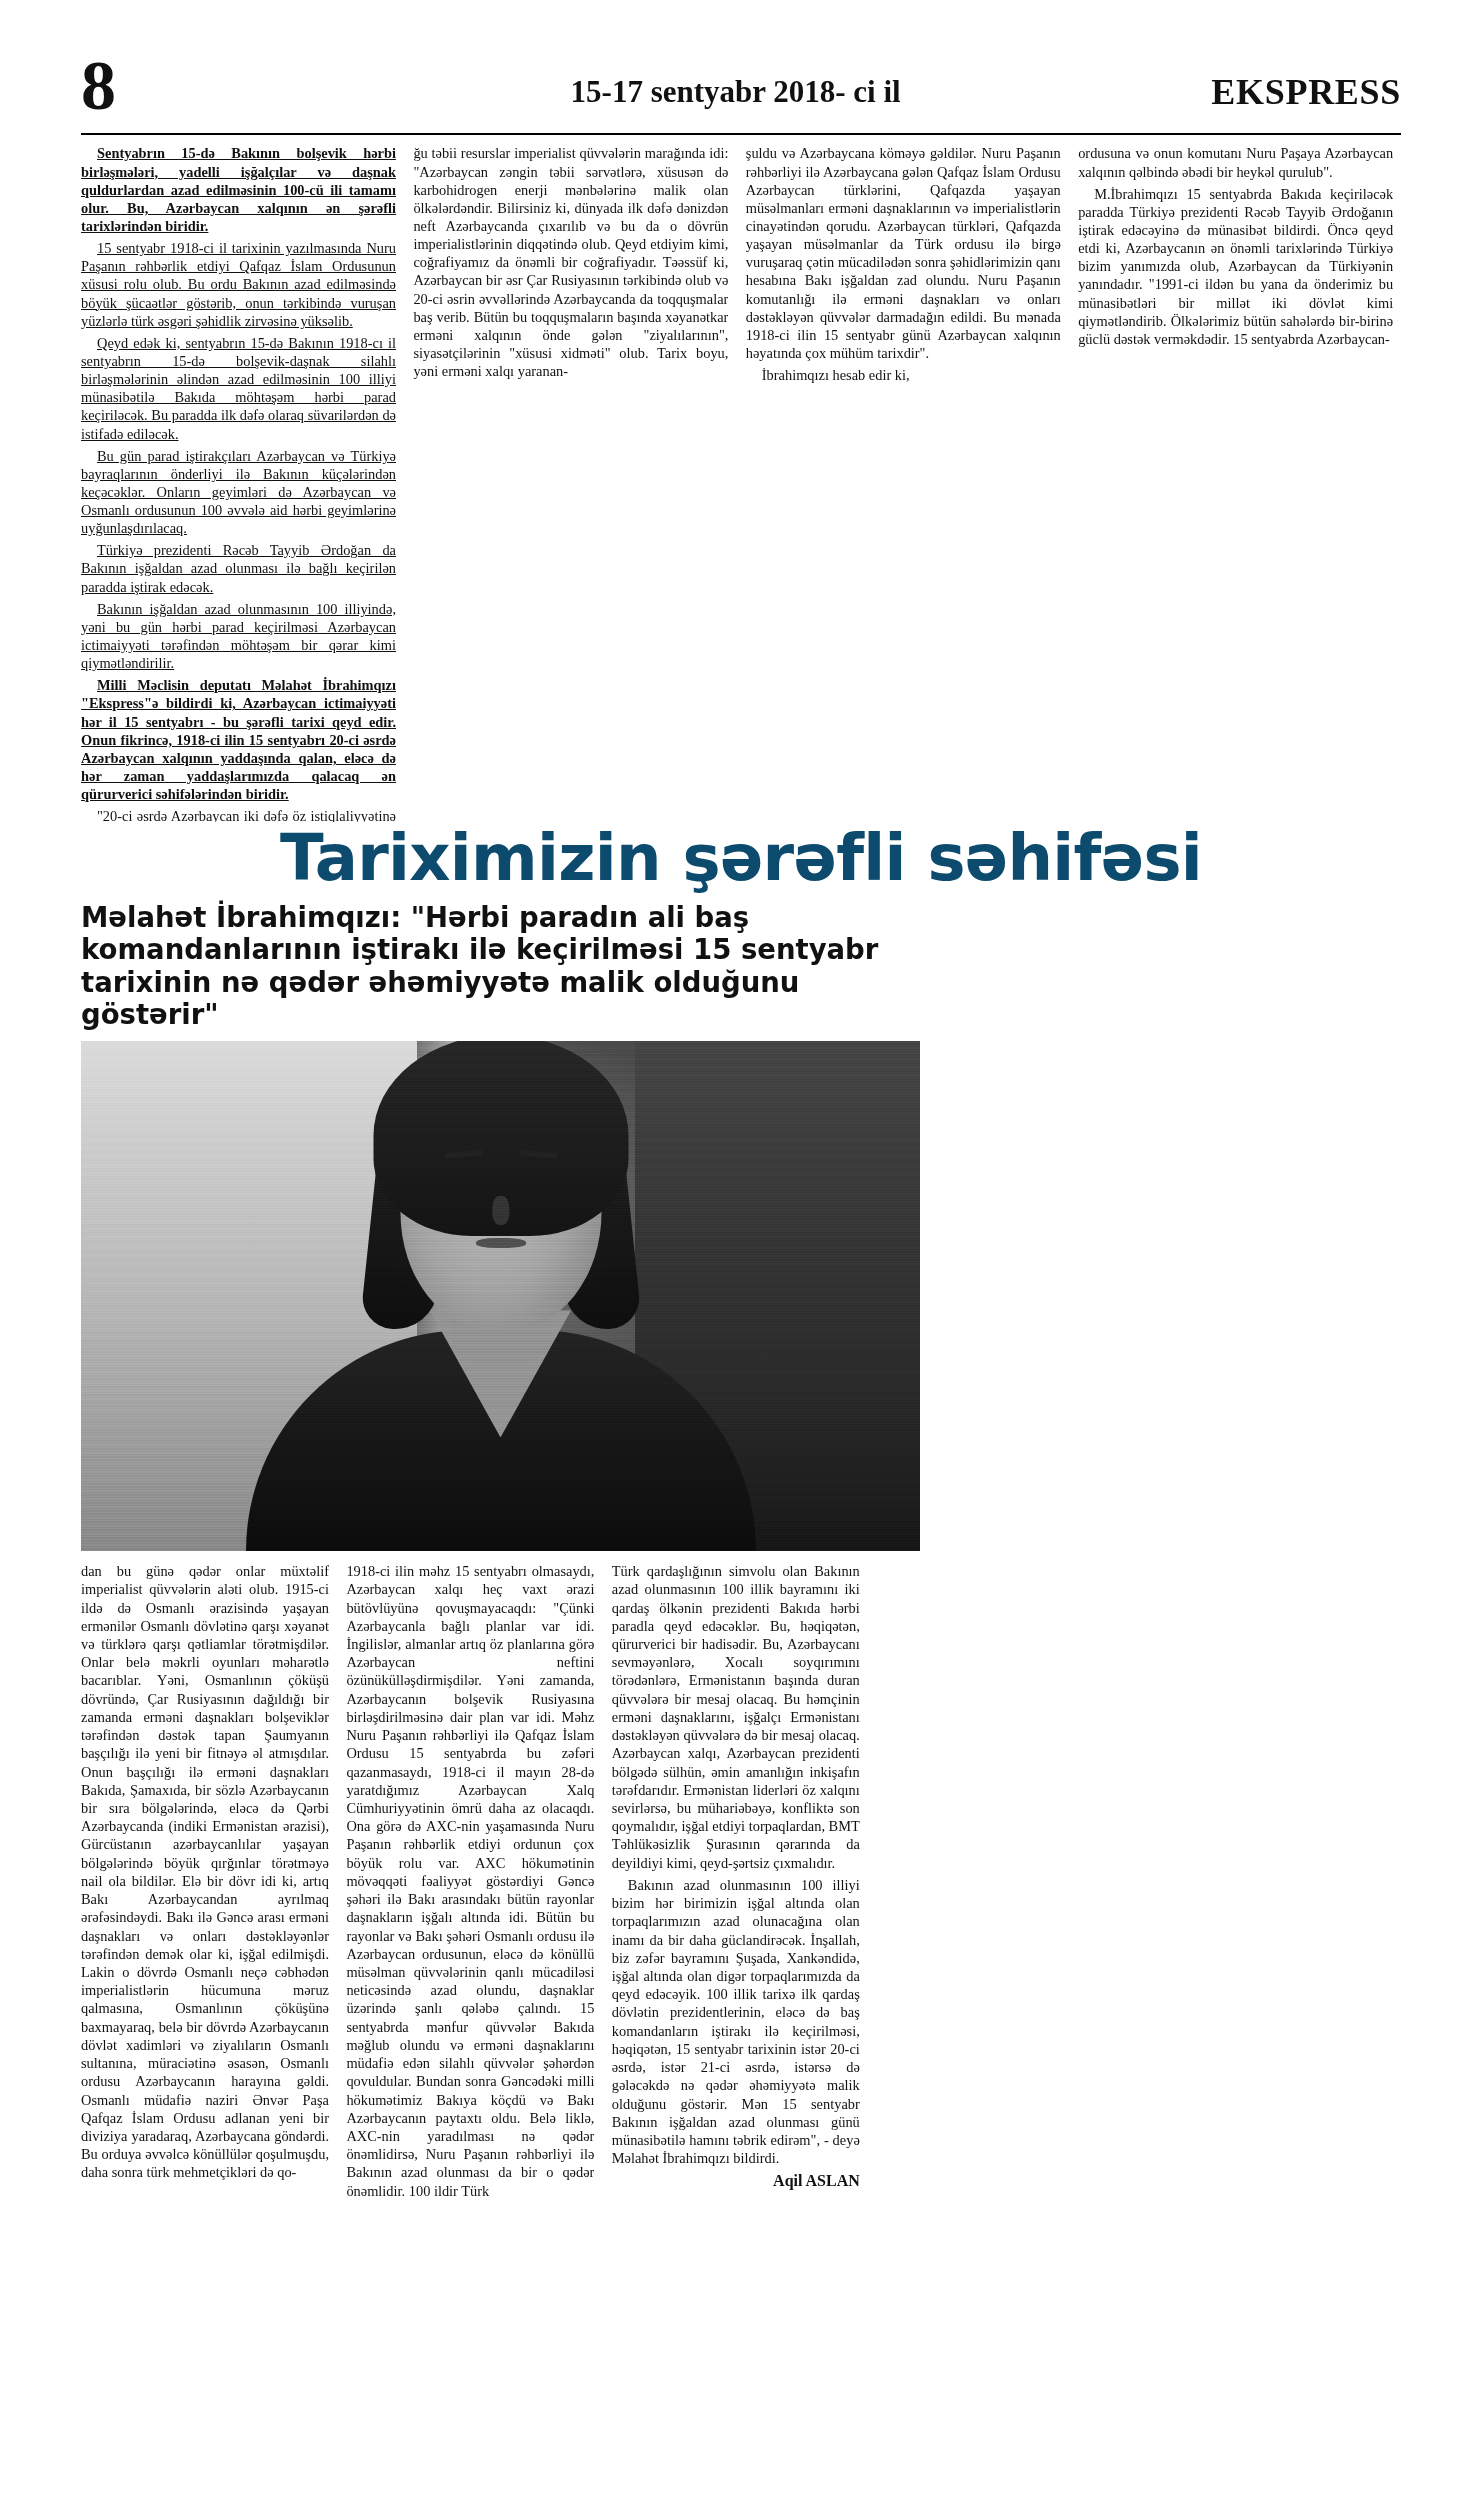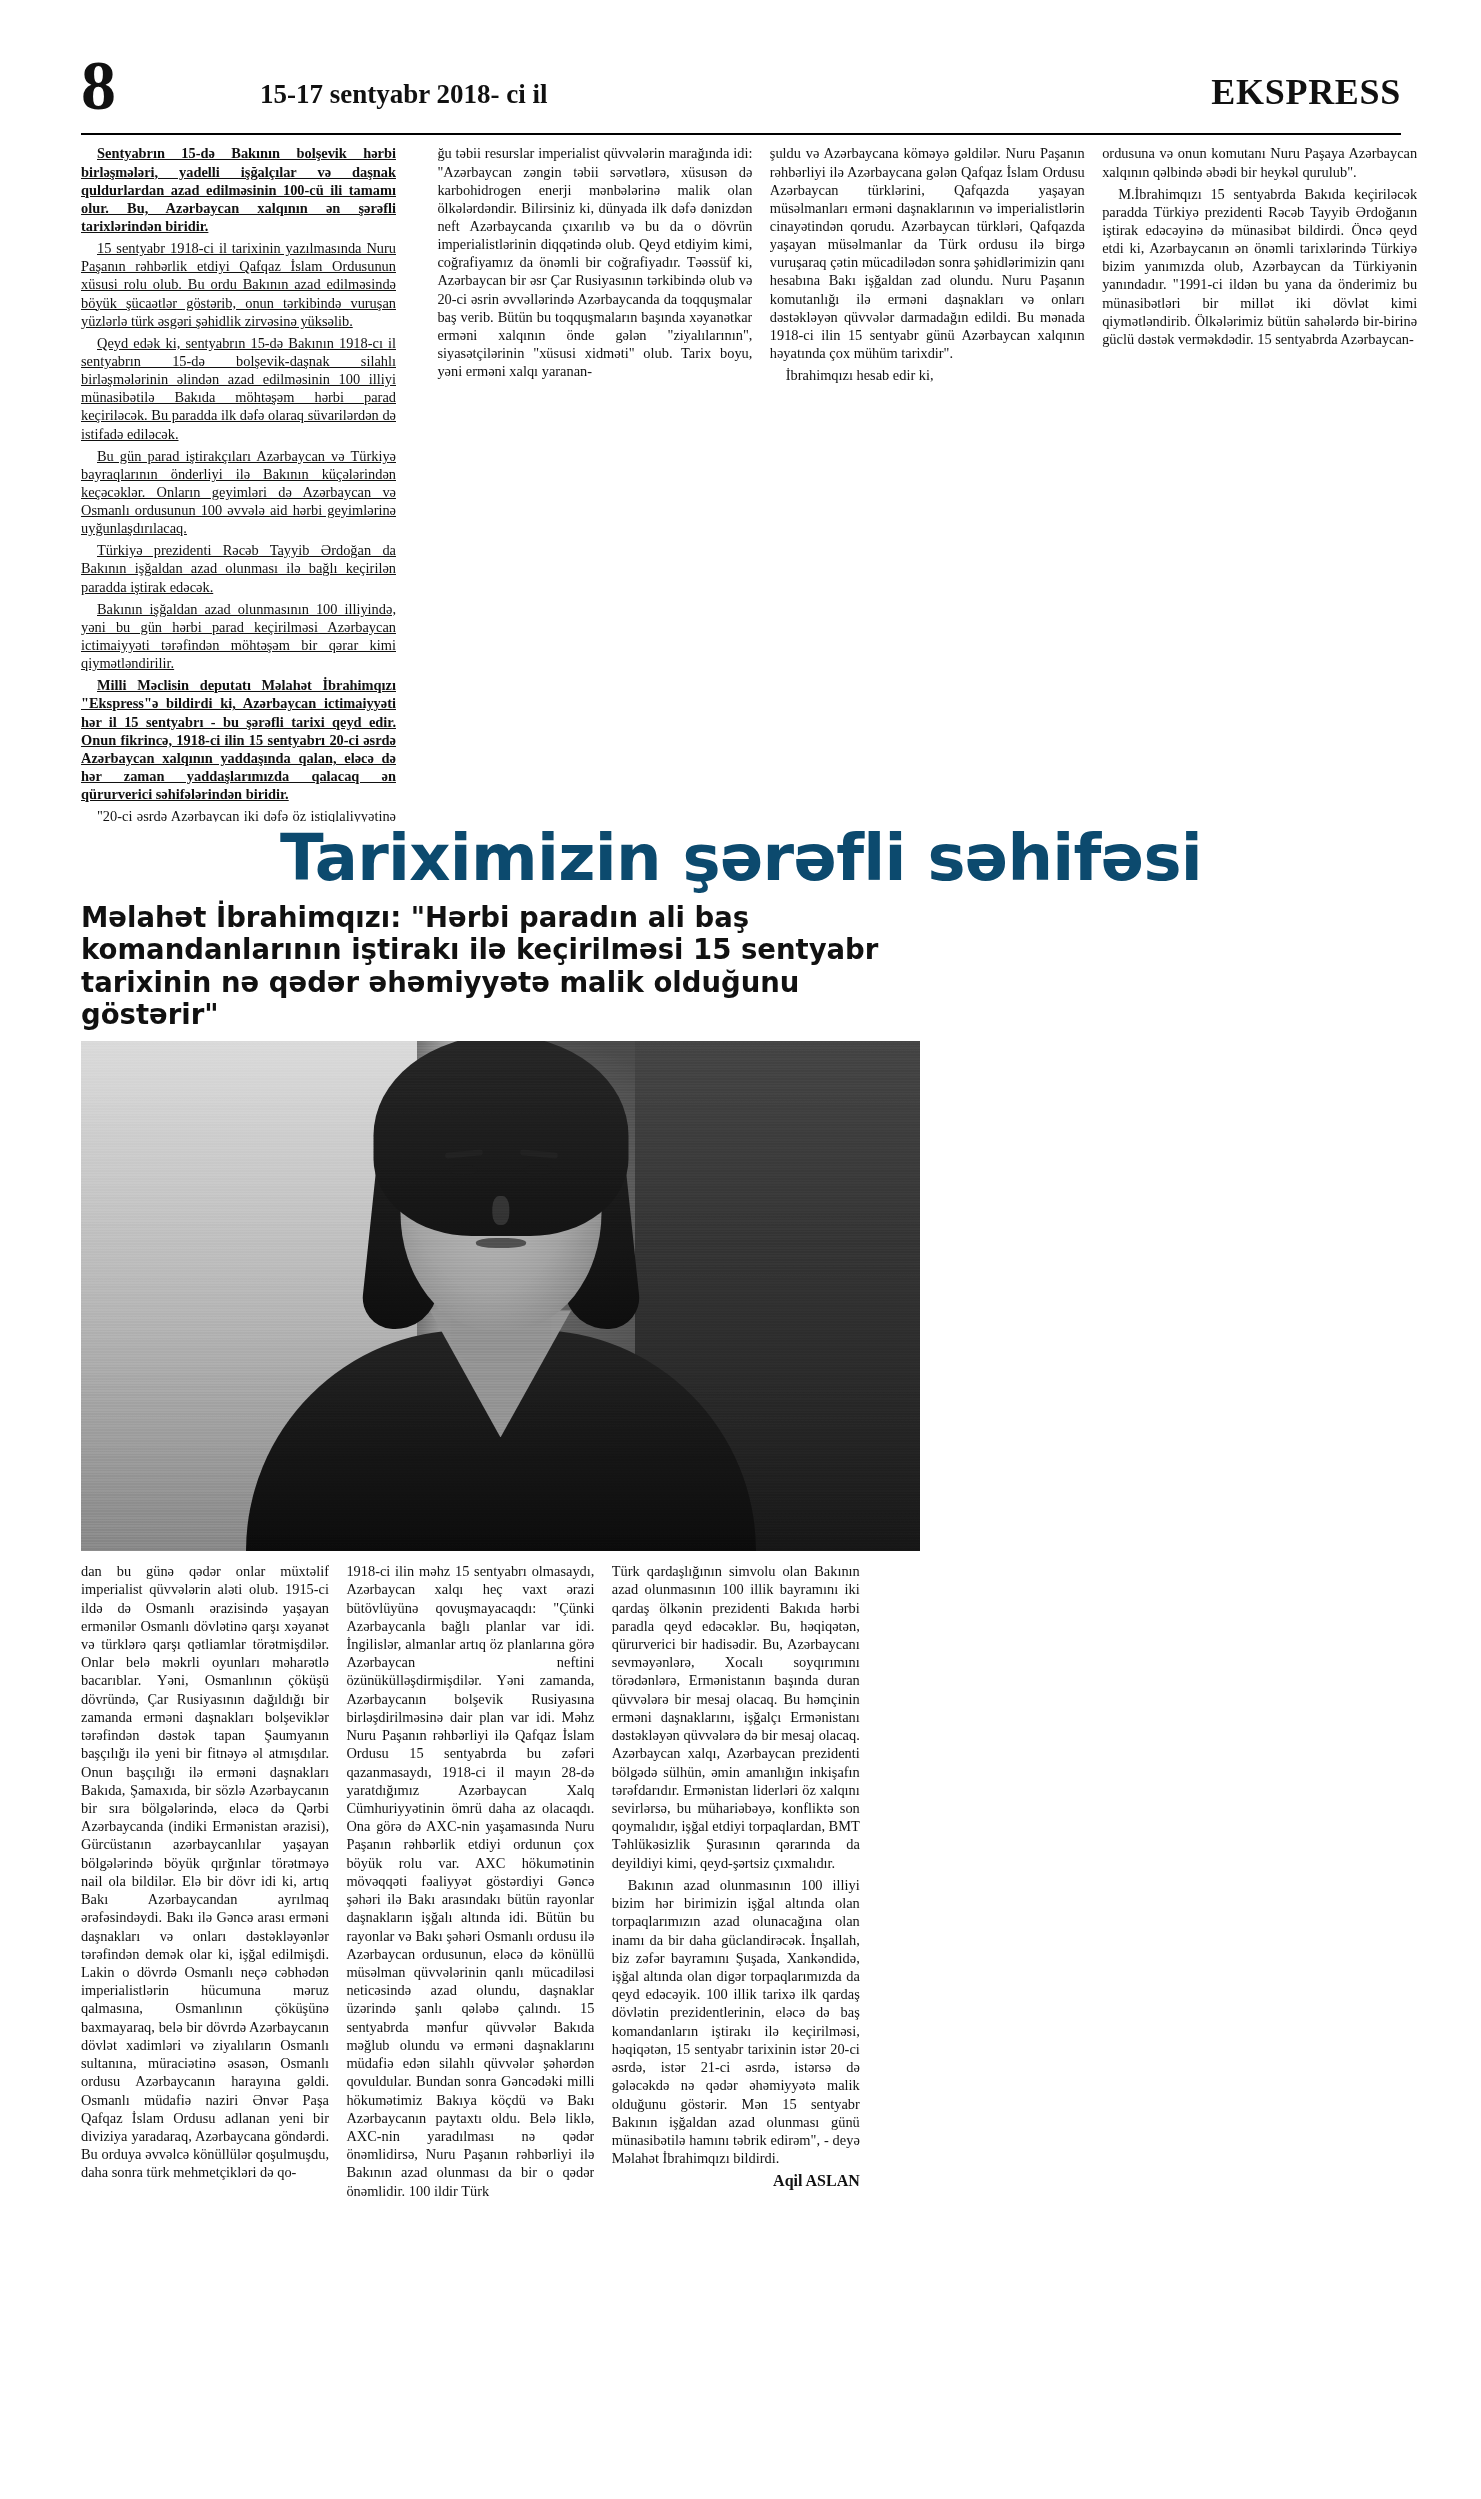--- a/index.html
+++ b/index.html
@@ -39,24 +39,25 @@
     font-size:64px;
     line-height:1;
     letter-spacing:-0.7px;
     flex:0 0 auto;
     margin-left:13.4px;
     margin-bottom:2.7px;
   }
   .issue-date{
     font-family:"Liberation Serif", serif;
     font-weight:bold;
-    font-size:27px;
+    font-size:31px;
     margin-left:38px;
     margin-bottom:10.7px;
     flex:1 1 auto;
+    text-align:center;
   }
   .brand{
     font-family:"Liberation Serif", serif;
     font-weight:bold;
     font-size:36px;
     letter-spacing:0.7px;
     margin-bottom:8px;
     text-align:right;
   }
   .rule{
@@ -75,21 +76,21 @@
     line-height:1.26;
     text-align:justify;
     hyphens:auto;
   }
   .col p{margin:0 0 4px 0; text-indent:16px;}
   .col p.first{text-indent:16px;}
   .lead{font-weight:bold;}
   .col .boldrun{font-weight:bold;}
   .top-col{height:678px;overflow:hidden;}
   .top-col.c1{width:315px;flex:0 0 315px;text-decoration:underline;}
-  .top-col.c2{width:315px;flex:0 0 315px;margin-left:24px;}
+  .top-col.c2{width:315px;flex:0 0 315px;}
   .top-col.c3{width:315px;flex:0 0 315px;}
   
   .feature{
     margin-top:4px;
     border-top:0;
   }
   .feature-headline{
     font-family:"DejaVu Sans", sans-serif;
     font-weight:bold;
     font-size:64px;

